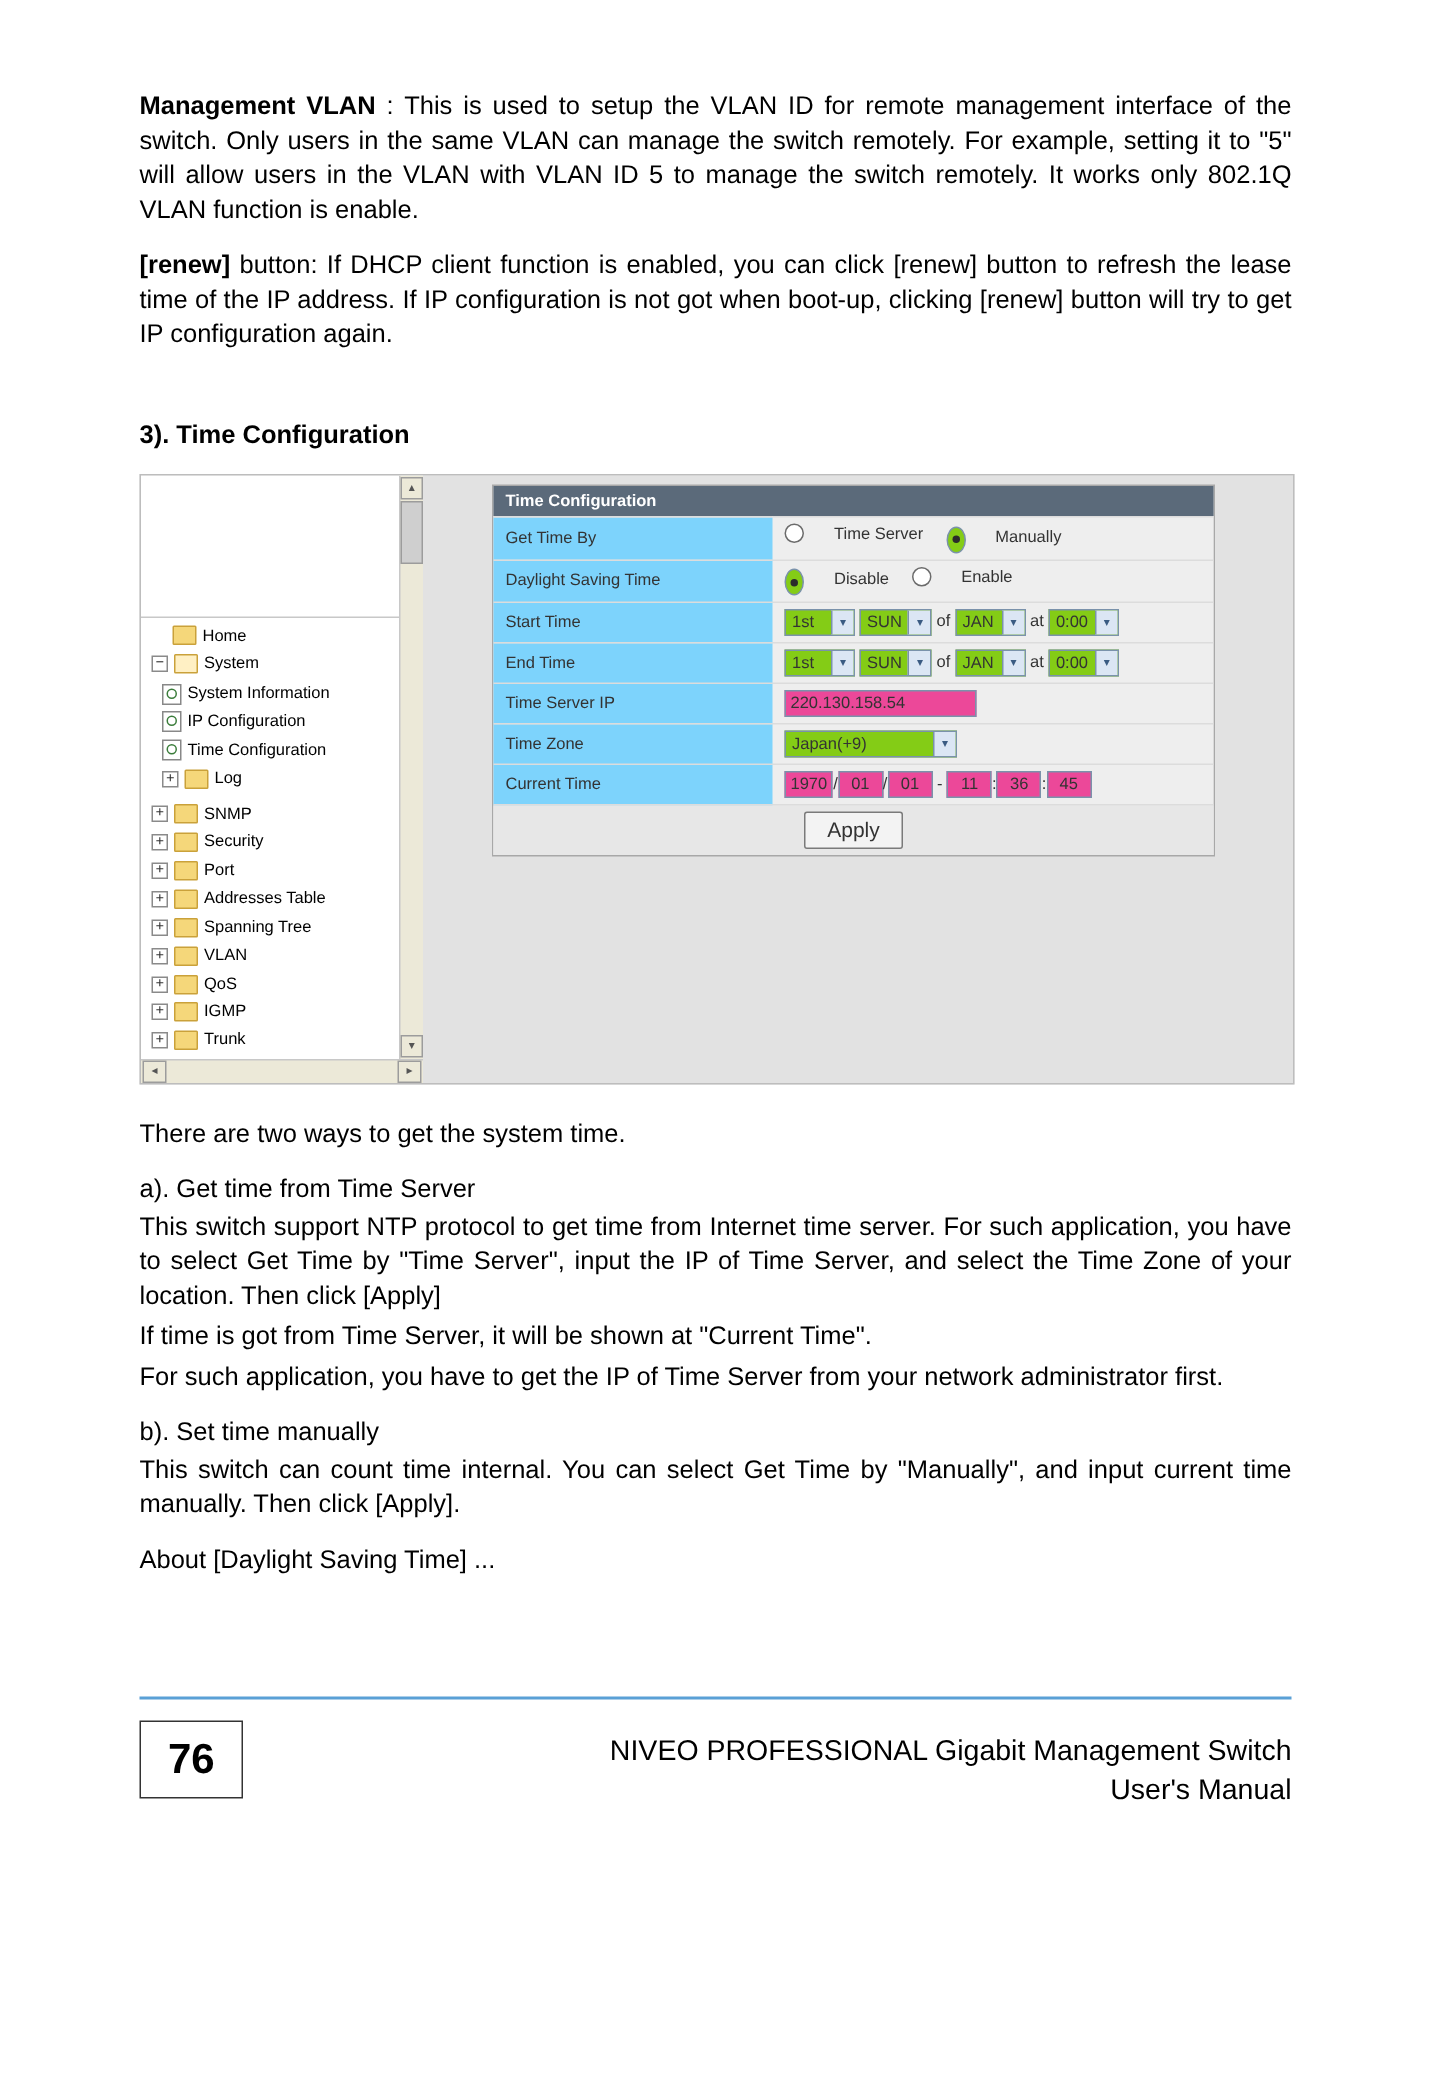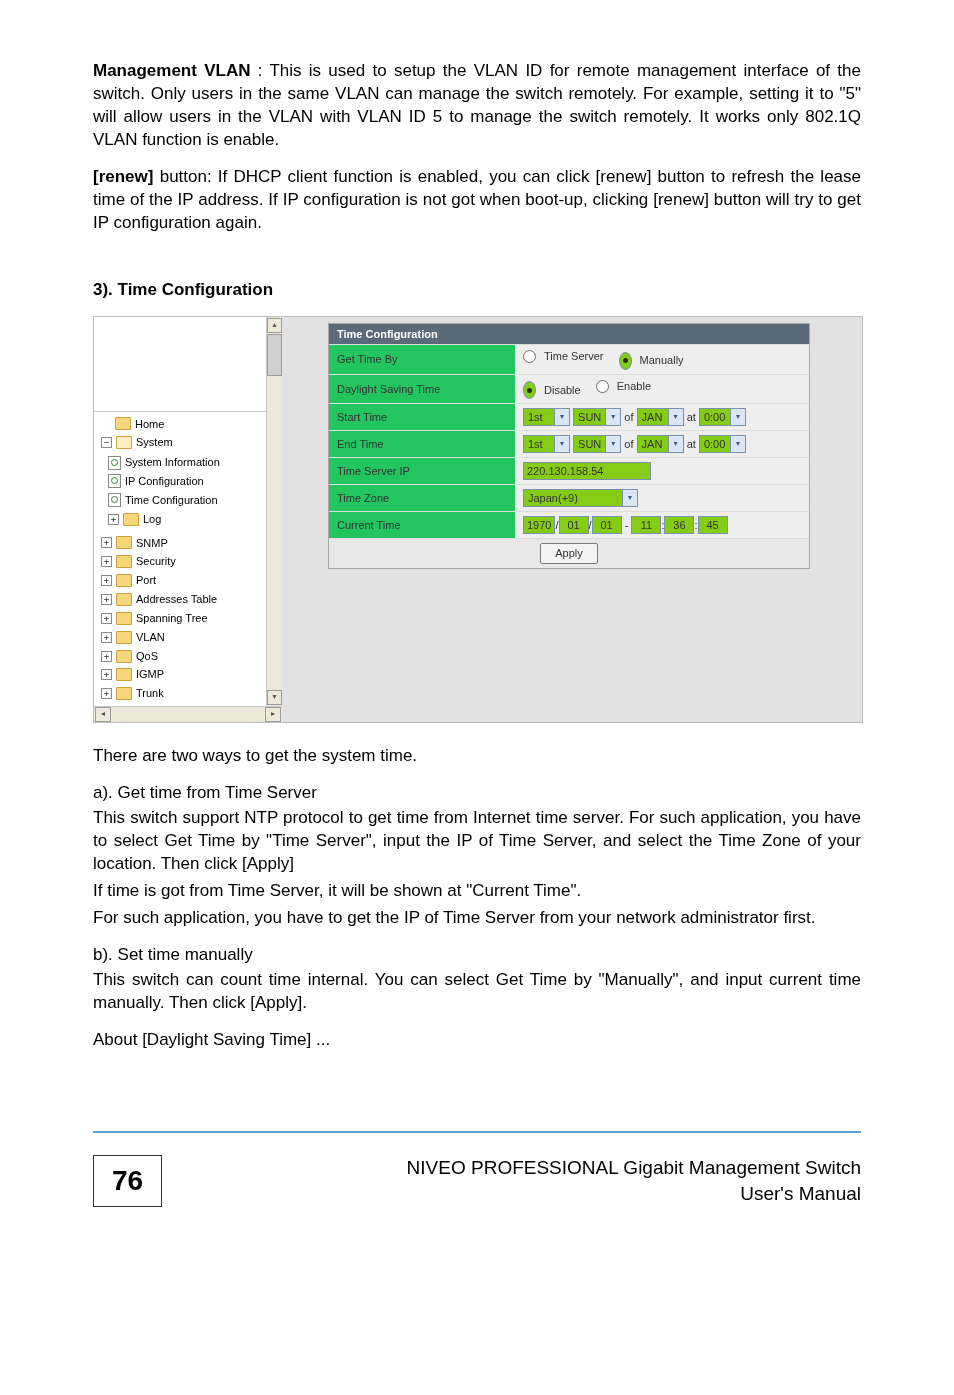--- a/index.html
+++ b/index.html
@@ -27,31 +27,31 @@
   .vscroll{width:15px;background:#ece9d8;border-left:1px solid #c8c8c8;display:flex;flex-direction:column;align-items:center;padding:1px 0;gap:1px}
   .vbtn{width:13px;height:13px;background:#ece9d8;border:1px solid #9c9c9c;display:flex;align-items:center;justify-content:center;font-size:8px;color:#555}
   .thumb{width:13px;flex:0 0 40px;background:#cfcfcf;border:1px solid #9c9c9c}
   .vfill{flex:1}
   .content-pane{flex:1;background:#e2e2e2;padding:6px 0 0 0}
   .ts-title{text-align:center;font-weight:700;font-size:16px;color:#333;margin:6px 0 6px 0}
   .panel{width:480px;margin:0 0 0 46px;border:1px solid #a8a8a8}
   .panel-hd{background:#5b6a7a;color:#fff;font-weight:700;font-size:11px;padding:3px 8px}
   table.form{width:100%;border-collapse:collapse;background:#eeeeee}
   table.form td{padding:4px 8px;border-top:1px solid #dcdcdc;vertical-align:middle;font-size:11px;color:#333}
-  table.form td.lab{width:170px;background:#22c55e}
-  .radio{display:inline-flex;align-items:center;gap:8px;margin-right:12px}
+  table.form td.lab{width:170px;background:#7dd3fc}
+  .radio{display:inline-flex;align-items:flex-start;gap:20px;margin-right:12px}
   .rdot{width:11px;height:11px;border:1px solid #6b6b6b;border-radius:50%;display:inline-flex;align-items:center;justify-content:center;background:#fff}
   .rdot.sel::after{content:"";width:5px;height:5px;border-radius:50%;background:#2b2b2b;display:block}
-  .tin{display:inline-block;border:1px solid #7a92ab;background:#84cc16;height:16px;line-height:16px;padding:0 3px;font-size:11px;text-align:center;min-width:22px}
+  .tin{display:inline-block;border:1px solid #7a92ab;background:#ec4899;height:16px;line-height:16px;padding:0 3px;font-size:11px;text-align:center;min-width:22px}
   .sel{display:inline-flex;align-items:center;border:1px solid #7a92ab;background:#84cc16;height:16px;font-size:11px}
   .sel .sv{padding:0 4px;min-width:22px;text-align:left}
   .sel .ar{width:14px;height:16px;background:#dbe6f4;border-left:1px solid #7a92ab;display:flex;align-items:center;justify-content:center;font-size:8px;color:#3a5b82}
-  .btn{display:inline-block;background:#f3f3f3;border:1px solid #7a7a7a;border-radius:2px;padding:2px 14px;font-size:11px;cursor:pointer}
+  .btn{display:inline-block;background:#f3f3f3;border:1px solid #7a7a7a;border-radius:2px;padding:2px 14px;font-size:14px;cursor:pointer}
   .apply-row td{text-align:center;padding:8px 0;background:#e7e7e7}
-  .footer{margin-top:80px;border-top:2.5px solid #5aa0d6;display:flex;align-items:flex-end}
+  .footer{margin-top:80px;border-top:2.5px solid #5aa0d6;display:flex;align-items:center}
   .pgnum{border:1px solid #333;padding:6px 18px;font-size:28px;font-weight:700;margin-top:6px}
   .ftr-text{flex:1;text-align:right;font-size:19px;padding-top:22px}
   .treewrap{display:flex;flex:1;min-height:0}
   .tree-col{flex:1;overflow:hidden}
   .sub{display:none}
   .open>.sub{display:block}
 </style>
 </head>
 <body>
 

